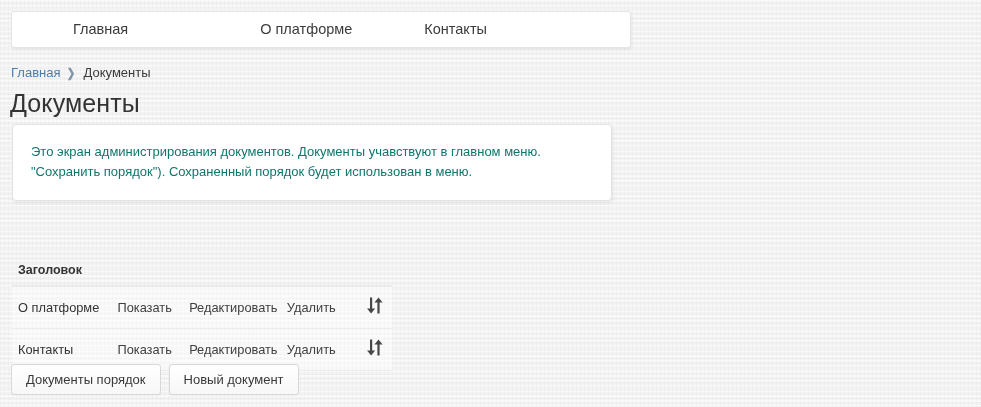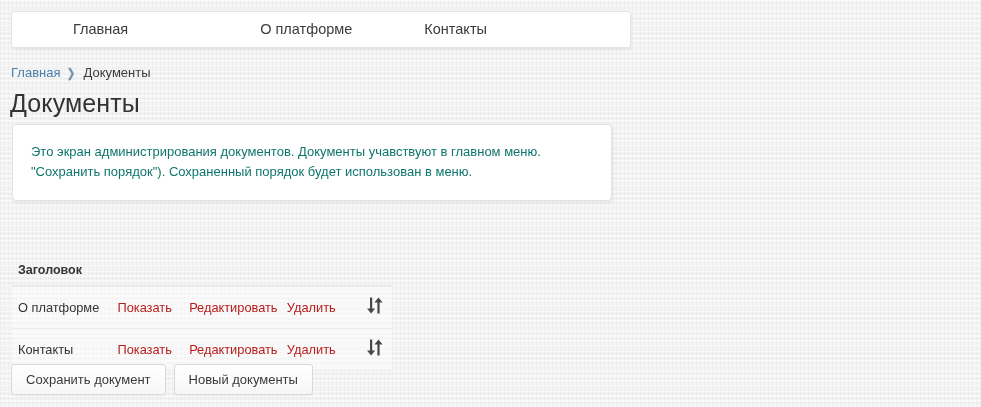--- a/index.html
+++ b/index.html
@@ -136,21 +136,21 @@
   }
   .doc-table td.col-title { width: 104px; }
   .doc-table td.col-act { width: 76px; padding-left: 0; }
   .doc-table td.col-act-wide { width: 100px; padding-left: 0; }
   .doc-table td.col-handle {
     width: 38px;
     padding-left: 0;
     text-align: center;
   }
   .doc-table a.row-link {
-    color: #b91c1c;
+    color: #404040;
     text-decoration: none;
     cursor: pointer;
   }
   .sort-handle {
     display: inline-block;
     cursor: move;
     line-height: 0;
   }
 
   
@@ -251,15 +251,15 @@
               <path d="M13.4 17.6 h2.2 v-11.0 h3.0 L14.5 1.5 L10.4 6.6 h3.0 z"></path>
             </g>
           </svg>
         </span>
       </td>
     </tr>
   </tbody>
 </table>
 
 <div class="btn-row">
-  <button class="btn">Сохранить документ</button>
-  <button class="btn">Новый документы</button>
+  <button class="btn">Документы порядок</button>
+  <button class="btn">Новый документ</button>
 </div>
 
 </body></html>

